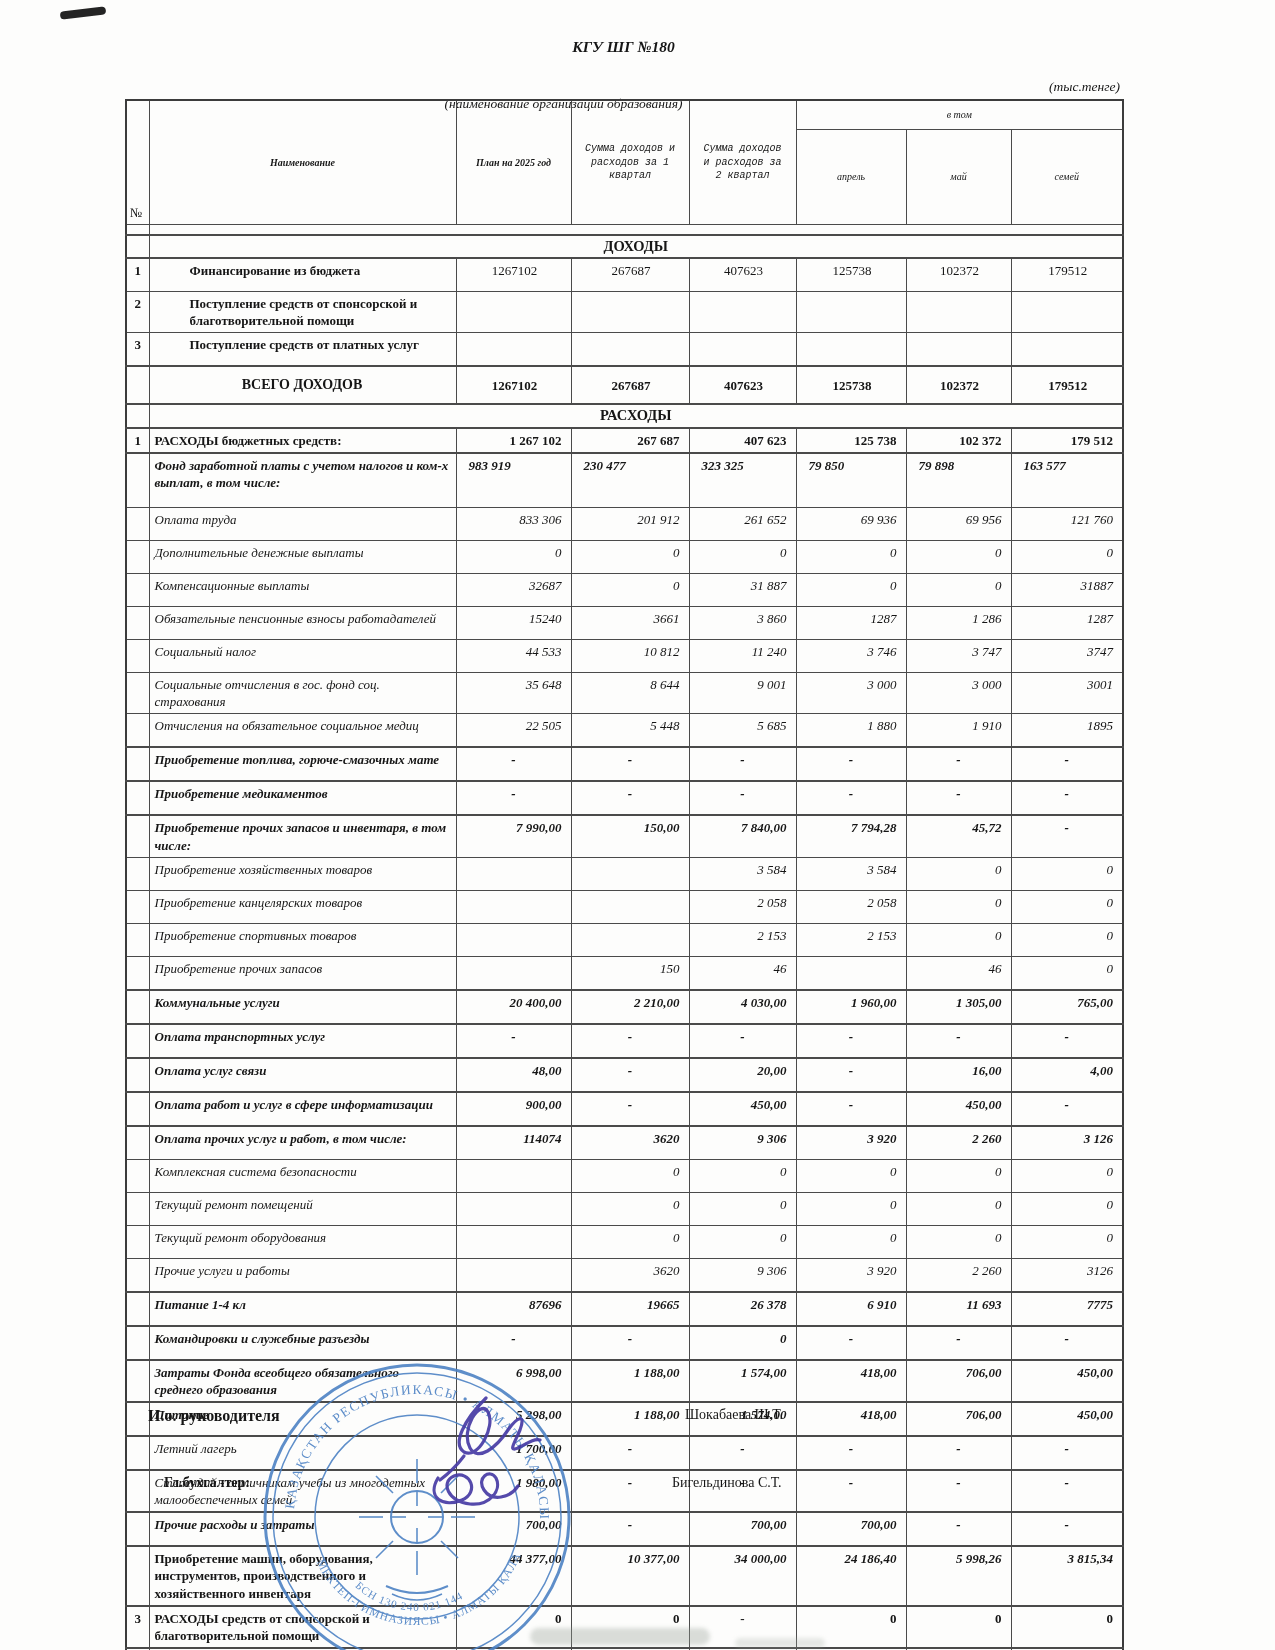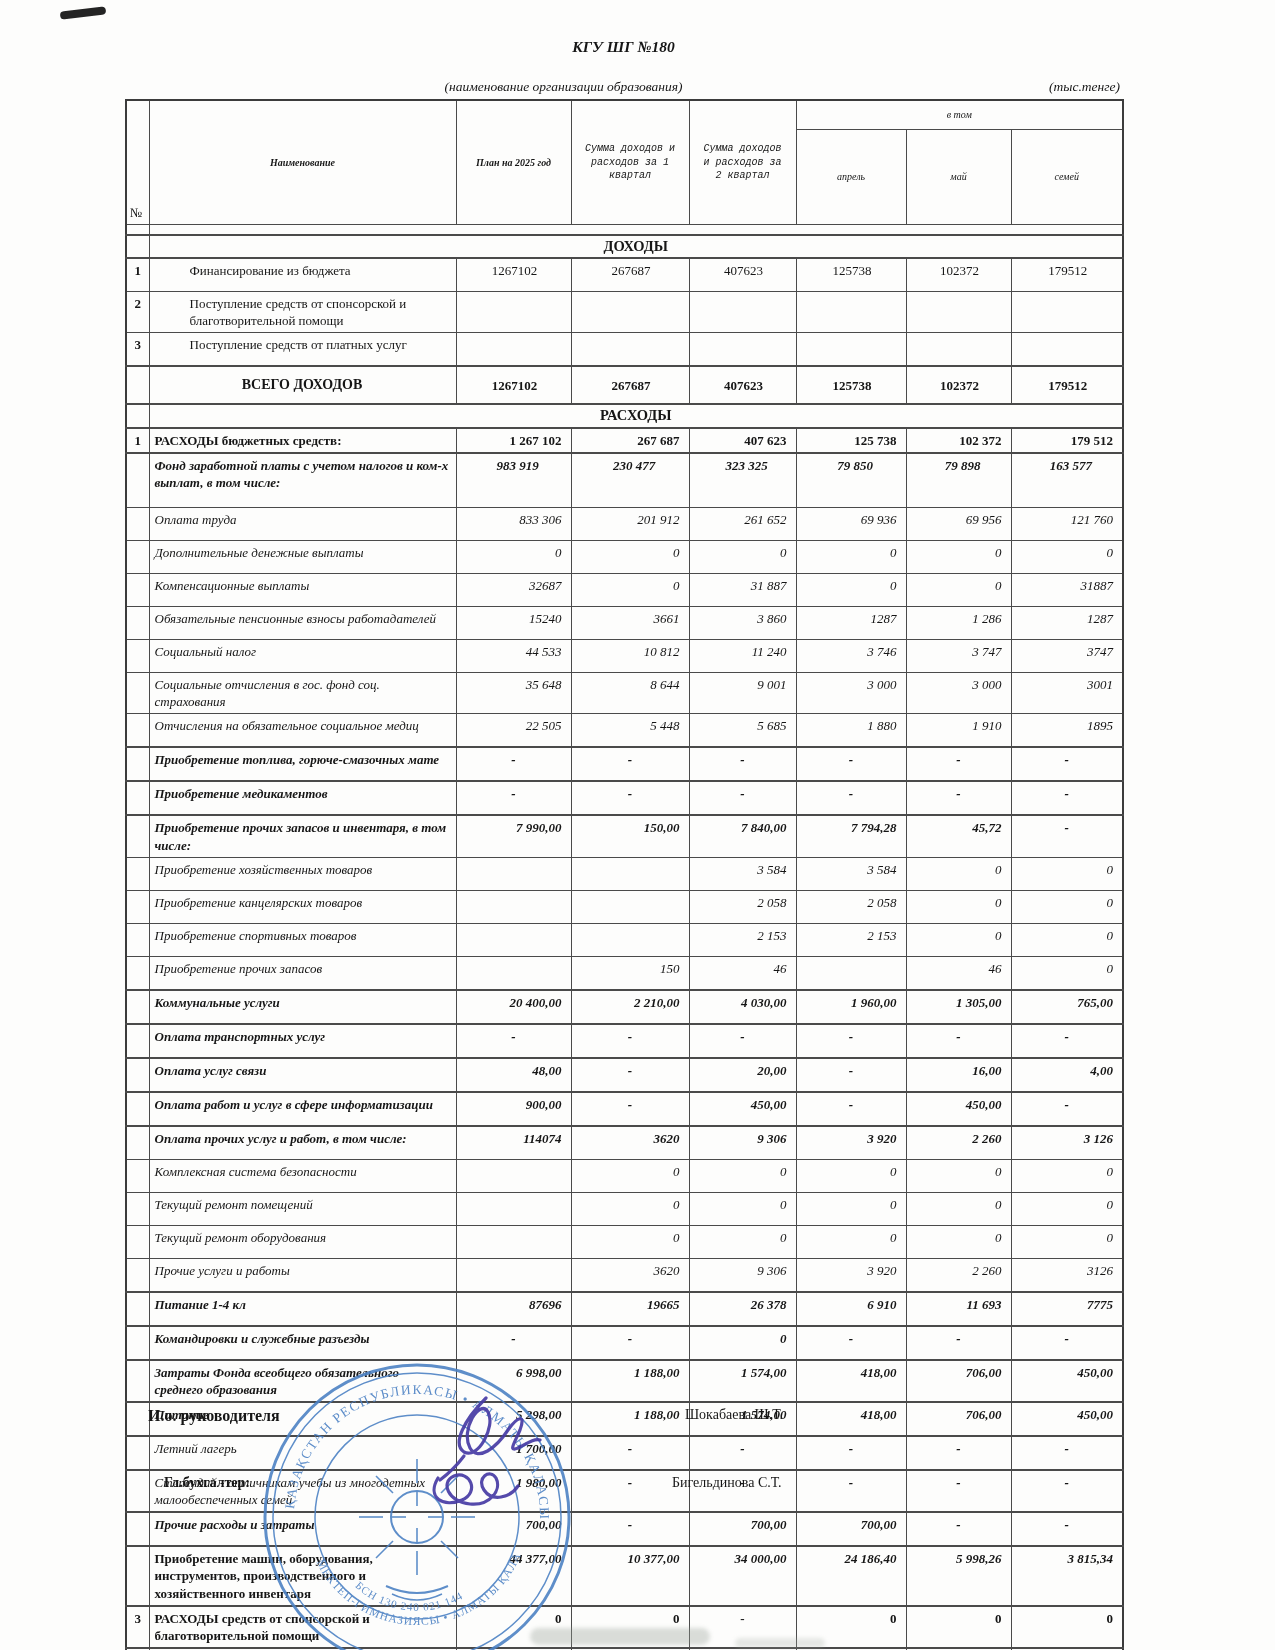--- a/index.html
+++ b/index.html
@@ -5,21 +5,21 @@
   html,body{margin:0;padding:0;}
   body{
     width:1275px;height:1650px;position:relative;overflow:hidden;
     background:#fdfdfc;color:#161616;
     font-family:"Liberation Serif", serif;
   }
   
   .title-block{position:absolute;top:36px;left:125px;width:997px;text-align:center;line-height:1.45;}
   .title-line{font-size:15.5px;font-weight:bold;font-style:italic;}
   .caption-row{position:absolute;top:79px;left:125px;width:997px;height:18px;}
-  .org-caption{position:absolute;left:0;right:0;text-align:center;padding-right:120px;font-style:italic;font-size:13.5px;}
+  .org-caption{position:absolute;left:0;right:0;text-align:center;padding-right:120px;font-style:italic;font-size:13.5px;margin-top:17px;}
   .units-note{position:absolute;right:2px;top:0;font-style:italic;font-size:13.5px;}
   
   table.report{
     position:absolute;top:99px;left:125px;width:997px;
     border-collapse:collapse;table-layout:fixed;
     border:2px solid #3c3c3c;
   }
   th,td{border:1px solid #4a4a4a;}
   thead th{font-size:10px;padding:2px 12px;vertical-align:middle;text-align:center;line-height:1.35;}
   .th-num{vertical-align:bottom;text-align:left;font-weight:normal;font-style:normal;padding:2px 3px;font-size:13px;}
@@ -29,28 +29,28 @@
   .th-month{font-weight:normal;font-style:italic;height:90px;}
   tbody td{font-size:13px;padding:3px 6px;vertical-align:top;line-height:1.32;}
   .c-num{text-align:center;font-weight:bold;padding:3px 1px;}
   .c-label{text-align:left;padding-left:5px;}
   .c-val{text-align:right;padding-right:9px;}
   .c-val.dash{text-align:center;padding-right:6px;}
   
   .r-spacer td{height:9px;padding:0;}
   .r-section td{font-weight:bold;text-align:center;font-size:14.5px;padding:1px 2px;border-top-width:2px;border-bottom-width:2px;font-style:normal;margin-top:40px;}
   .r-income td{height:26px;}
-  .r-income .c-label{font-weight:normal;padding-left:40px;}
+  .r-income .c-label{font-weight:bold;padding-left:40px;}
   .r-income .c-val{text-align:center;padding-right:4px;}
   .r-total-income td{height:30px;vertical-align:middle;font-weight:bold;border-top-width:2px;border-bottom-width:2px;}
   .r-total-income .c-label{text-align:center;font-size:14px;}
   .r-total-income .c-val{text-align:center;padding-right:4px;}
   .r-expense-main td{font-weight:bold;border-top-width:2px;}
   .r-fund td{font-weight:bold;font-style:italic;border-top-width:2px;padding-bottom:16px;}
-  .r-fund .c-val{text-align:center;padding-right:4px;padding-left:12px;}
+  .r-fund .c-val{text-align:left;padding-right:4px;padding-left:12px;}
   .r-sub td{font-style:italic;height:26px;}
   .r-stip td{font-style:italic;height:26px;border-top-width:2px;}
   .r-stip .c-val{font-weight:bold;}
   .r-cat td{font-weight:bold;font-style:italic;height:26px;border-top-width:2px;}
   .r-machines td{border-top-width:2px;font-weight:bold;}
   .r-machines .c-val{font-style:italic;}
   
   .sig-role-1{position:absolute;left:148px;top:1407px;font-weight:bold;font-size:16px;}
   .sig-name-1{position:absolute;left:685px;top:1407px;font-size:14px;}
   .sig-role-2{position:absolute;left:164px;top:1475px;font-weight:bold;font-size:14px;}

